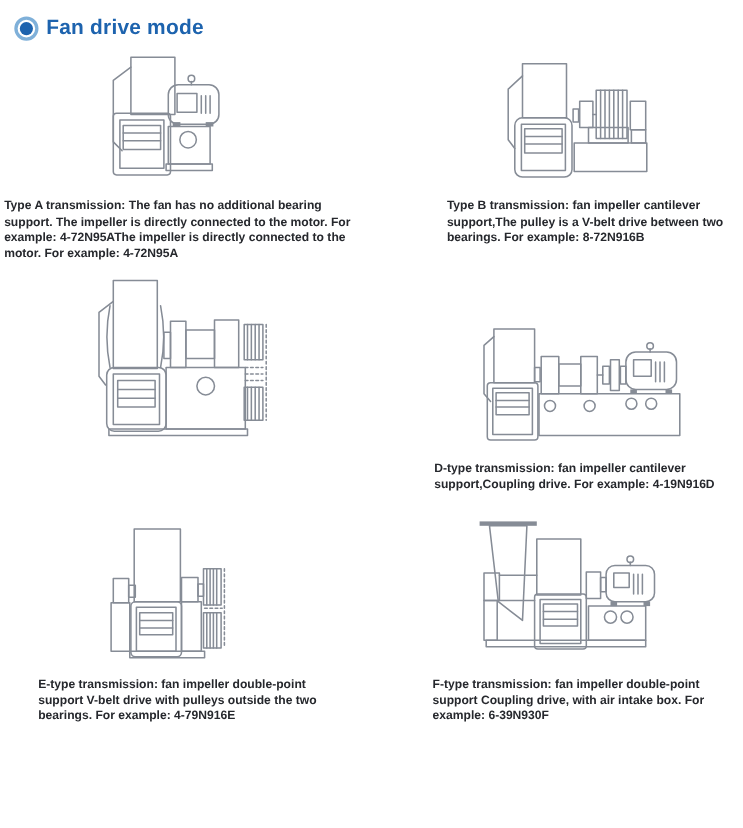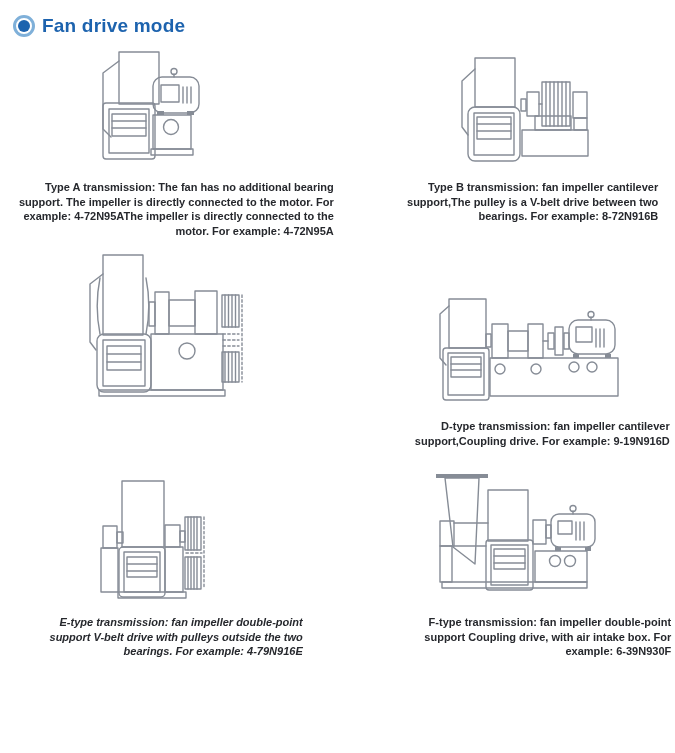--- a/index.html
+++ b/index.html
@@ -53,27 +53,27 @@
   }
   .r1 { height: 128px; }
   .r2 { height: 162px; }
   .r3 { height: 148px; }
   .cap {
     margin-top: 7px;
     font-size: 11px;
     line-height: 1.32;
     font-weight: 700;
     color: #26282d;
-    text-align: right;
+    text-align: left;
   }
   .cap-a { max-width: 330px; }
   .cap-b { max-width: 252px; }
   .cap-c { max-width: 300px; }
   .cap-d { max-width: 275px; }
-  .cap-e { max-width: 268px; font-style: italic; }
+  .cap-e { max-width: 268px; }
   .cap-f { max-width: 278px; }
   svg { display: block; }
   .art svg * {
     fill: none;
     stroke: #868c96;
     stroke-width: 1.4;
     stroke-linejoin: round;
     stroke-linecap: round;
   }
   .art svg .fl { fill: #868c96; stroke: none; }
@@ -194,21 +194,21 @@
         <circle cx="164" cy="52.5" r="3"></circle>
         <rect class="fl" x="146" y="92" width="6" height="4"></rect>
         <rect class="fl" x="178" y="92" width="6" height="4"></rect>
         <rect x="63" y="96" width="128" height="38"></rect>
         <circle cx="73" cy="107" r="5"></circle>
         <circle cx="109" cy="107" r="5"></circle>
         <circle cx="147" cy="105" r="5"></circle>
         <circle cx="165" cy="105" r="5"></circle>
       </svg>
     </div>
-    <figcaption class="cap cap-d">D-type transmission: fan impeller cantilever support,Coupling drive. For example: 9-19N916D</figcaption>
+    <figcaption class="cap cap-d">D-type transmission: fan impeller cantilever support,Coupling drive. For example: 4-19N916D</figcaption>
   </figure>
 
   <figure class="cell">
     <div class="art r3">
       <svg width="185" height="135" viewBox="0 0 185 135">
         <rect x="46" y="8" width="42" height="66"></rect>
         <rect x="27" y="53" width="14" height="22"></rect>
         <rect x="41" y="59" width="6" height="11"></rect>
         <rect x="89" y="52" width="15" height="22"></rect>
         <rect x="104" y="58" width="5" height="11"></rect>

